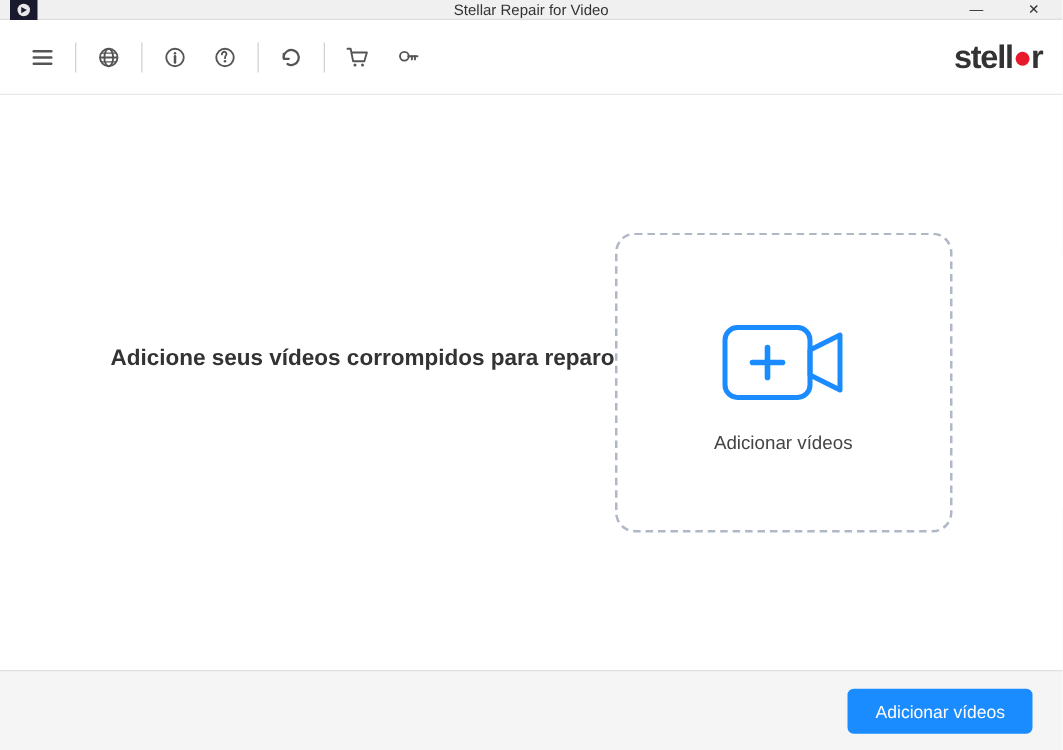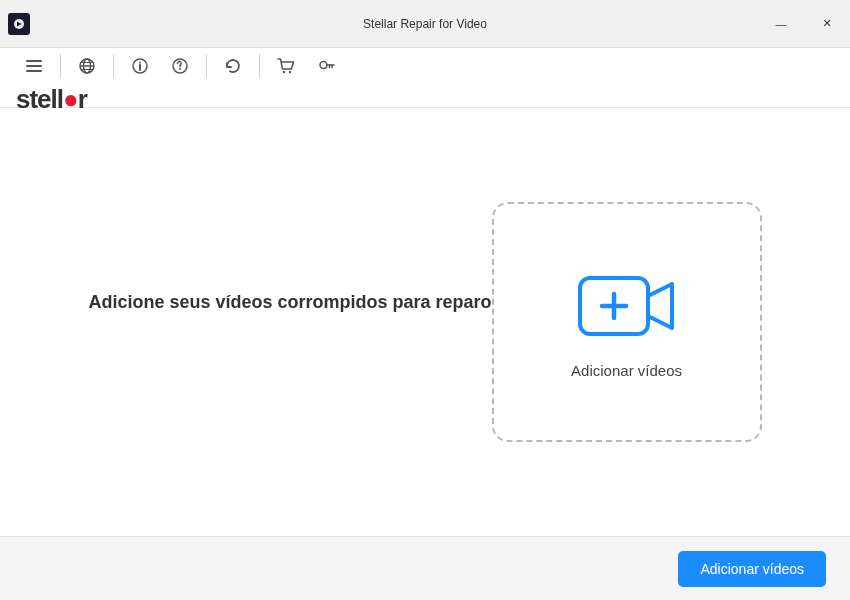--- a/index.html
+++ b/index.html
@@ -9,21 +9,21 @@
       height: 600px;
       font-family: 'Segoe UI', Arial, sans-serif;
       background: #f5f5f5;
       overflow: hidden;
       display: flex;
       flex-direction: column;
     }
 
     
     .title-bar {
-      height: 48px;
+      height: 16px;
       background: #f0f0f0;
       display: flex;
       align-items: center;
       justify-content: space-between;
       padding: 0 0 0 8px;
       border-bottom: 1px solid #ddd;
       flex-shrink: 0;
     }
 
     .title-bar-left {
@@ -75,25 +75,25 @@
       color: #333;
       border: none;
       background: transparent;
     }
 
     
     .toolbar {
       height: 60px;
       background: #ffffff;
       display: flex;
+      align-items: center;
       padding: 0 16px;
       border-bottom: 1px solid #e8e8e8;
       flex-shrink: 0;
       justify-content: space-between;
-      flex-direction: column;
     }
 
     .toolbar-left {
       display: flex;
       align-items: center;
       gap: 4px;
     }
 
     .toolbar-icon-btn {
       width: 36px;

